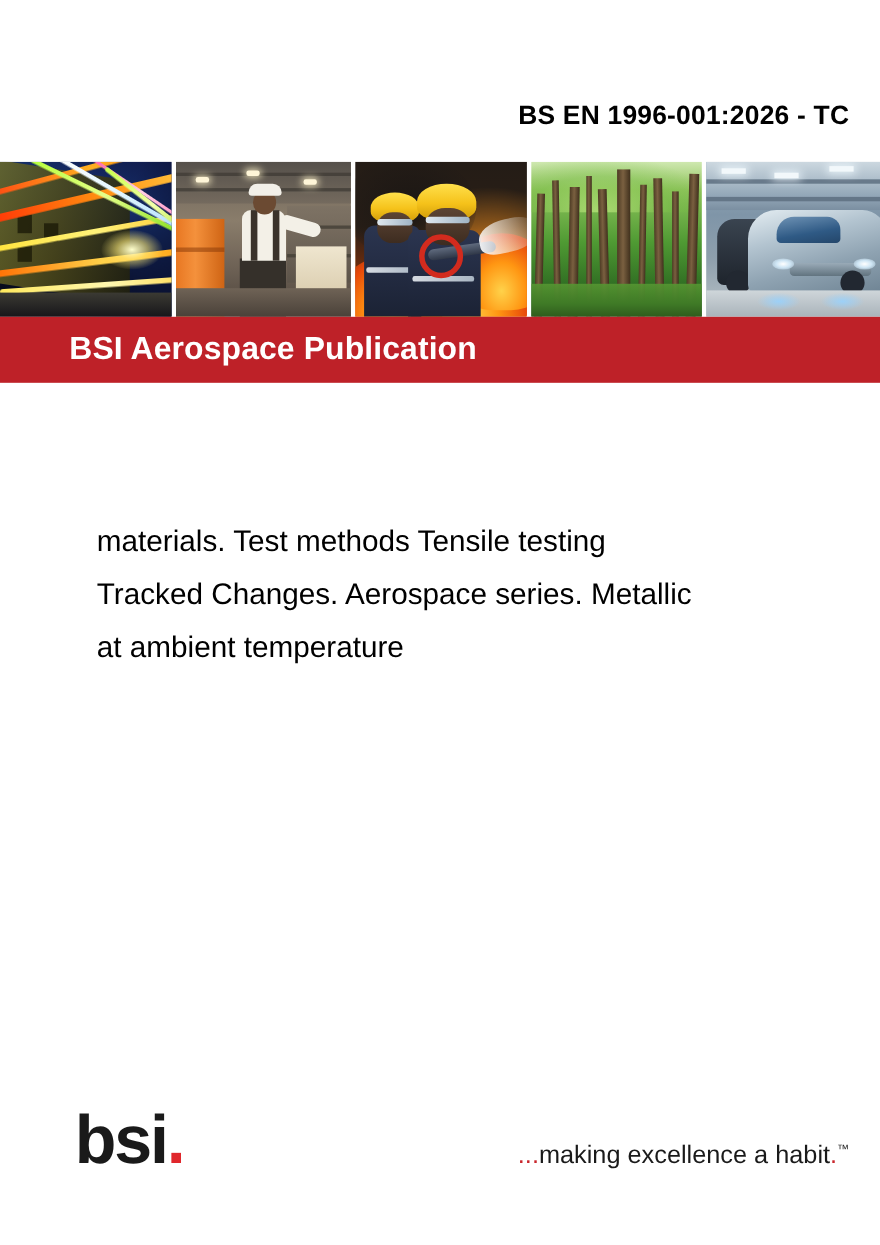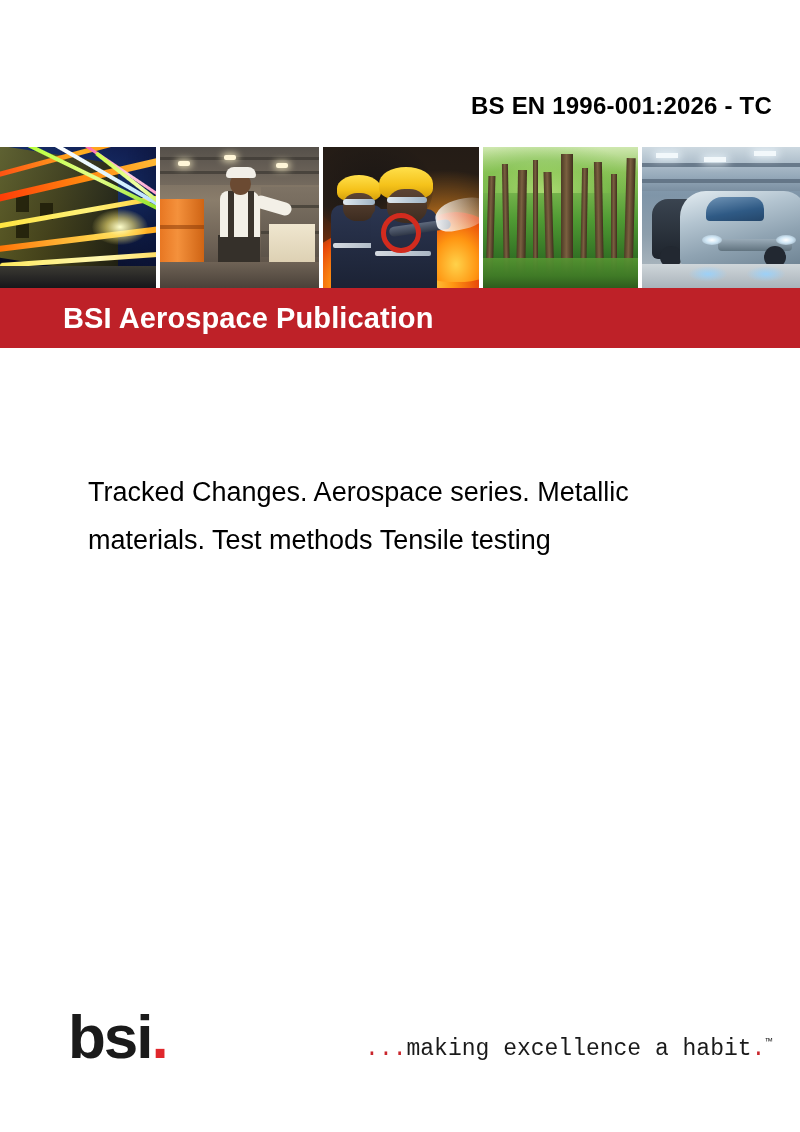--- a/index.html
+++ b/index.html
@@ -320,21 +320,20 @@
   }
   .bsi-logo .dot { color: #e0272c; }
 
   .tagline {
     position: absolute;
     right: 28px;
     top: 1036px;
     font-size: 23px;
     color: #1a1a1a;
     white-space: nowrap;
-    font-family: Liberation Mono, monospace;
   }
   .tagline .lead { color: #c9262c; }
   .tagline .tm {
     font-size: 11px;
     vertical-align: super;
     color: #1a1a1a;
   }
   .tagline .endmark { color: #c9262c; }
 </style>
 </head>
@@ -442,19 +441,20 @@
     <div class="floor-glow" style="right:14px;"></div>
     <div class="floor-glow" style="right:72px;"></div>
   </div>
 </div>
 
 <div class="pub-bar">
   <div class="pub-bar-label">BSI Aerospace Publication</div>
 </div>
 
 <div class="title-block">
+  <div class="title-line">materials. Test methods Tensile testing</div>
   <div class="title-line">Tracked Changes. Aerospace series. Metallic</div>
-  <div class="title-line">materials. Test methods Tensile testing</div>
+  <div class="title-line">at ambient temperature</div>
 </div>
 
 <div class="bsi-logo"><span>bsi</span><span class="dot">.</span></div>
 
 <div class="tagline"><span class="lead">...</span><span>making excellence a habit</span><span class="endmark">.</span><span class="tm">™</span></div>
 
 </body></html>

